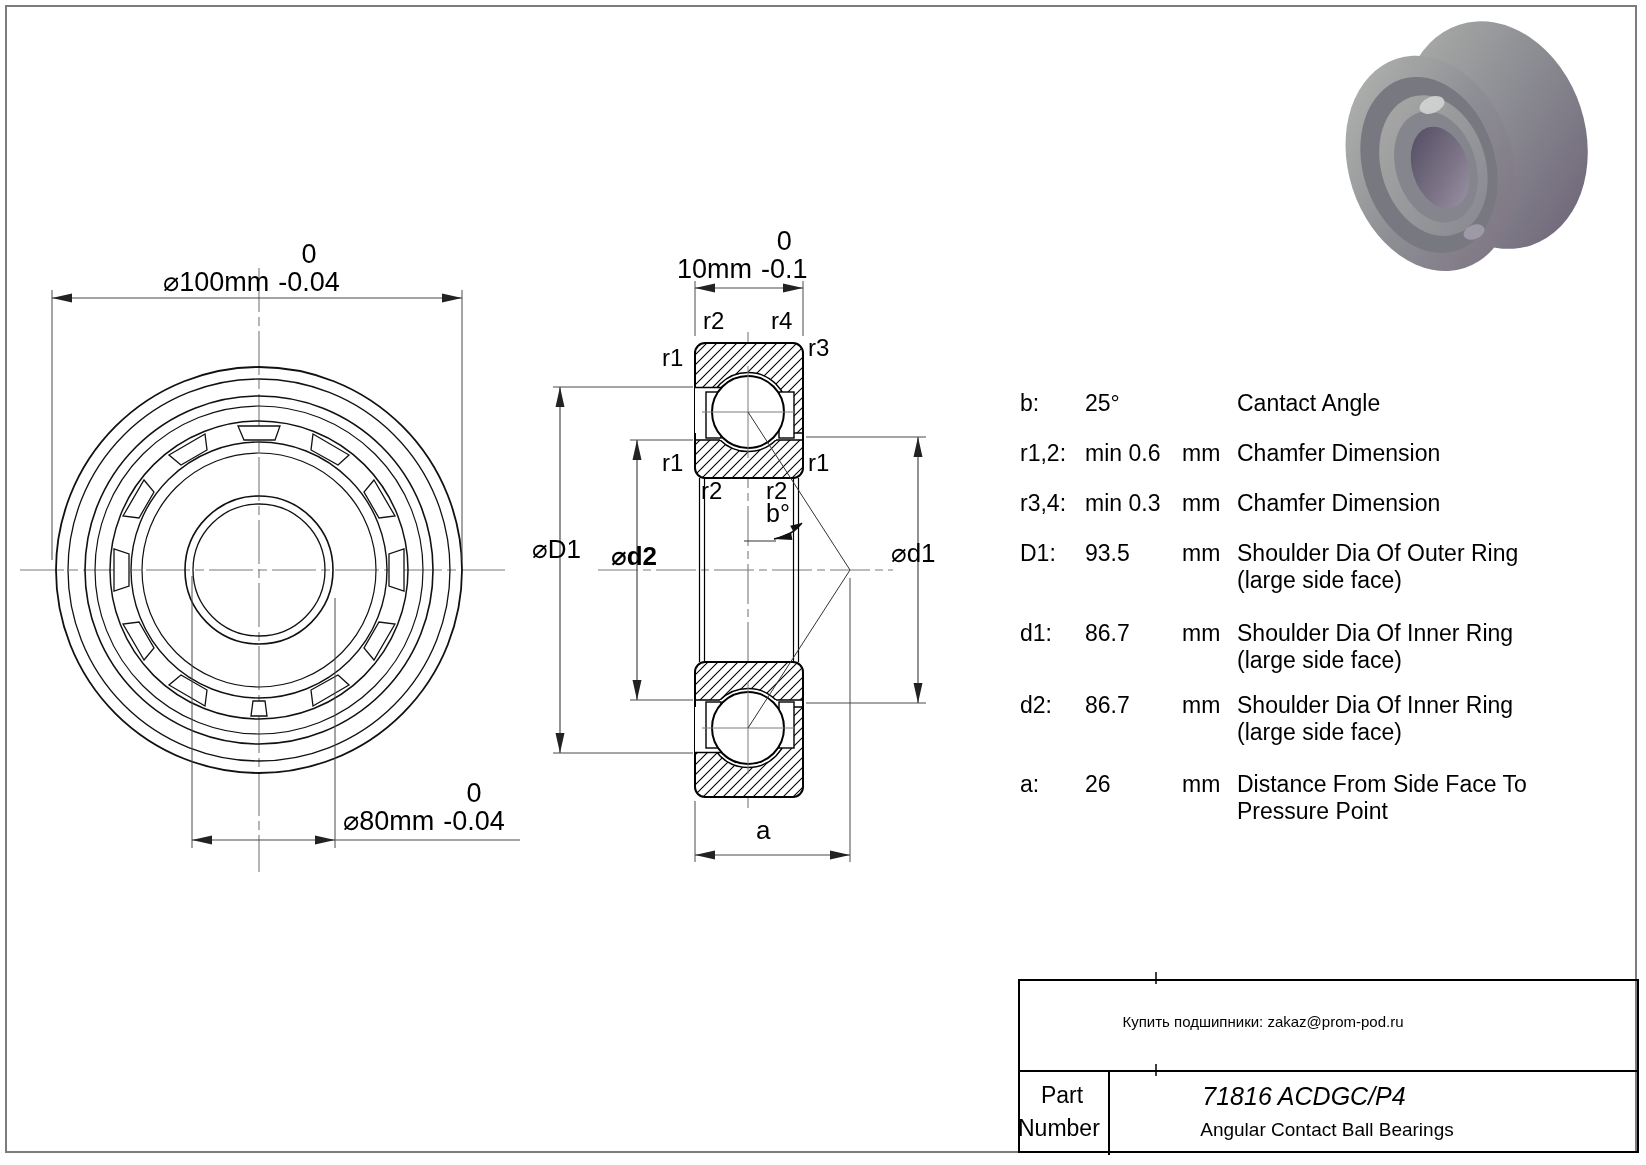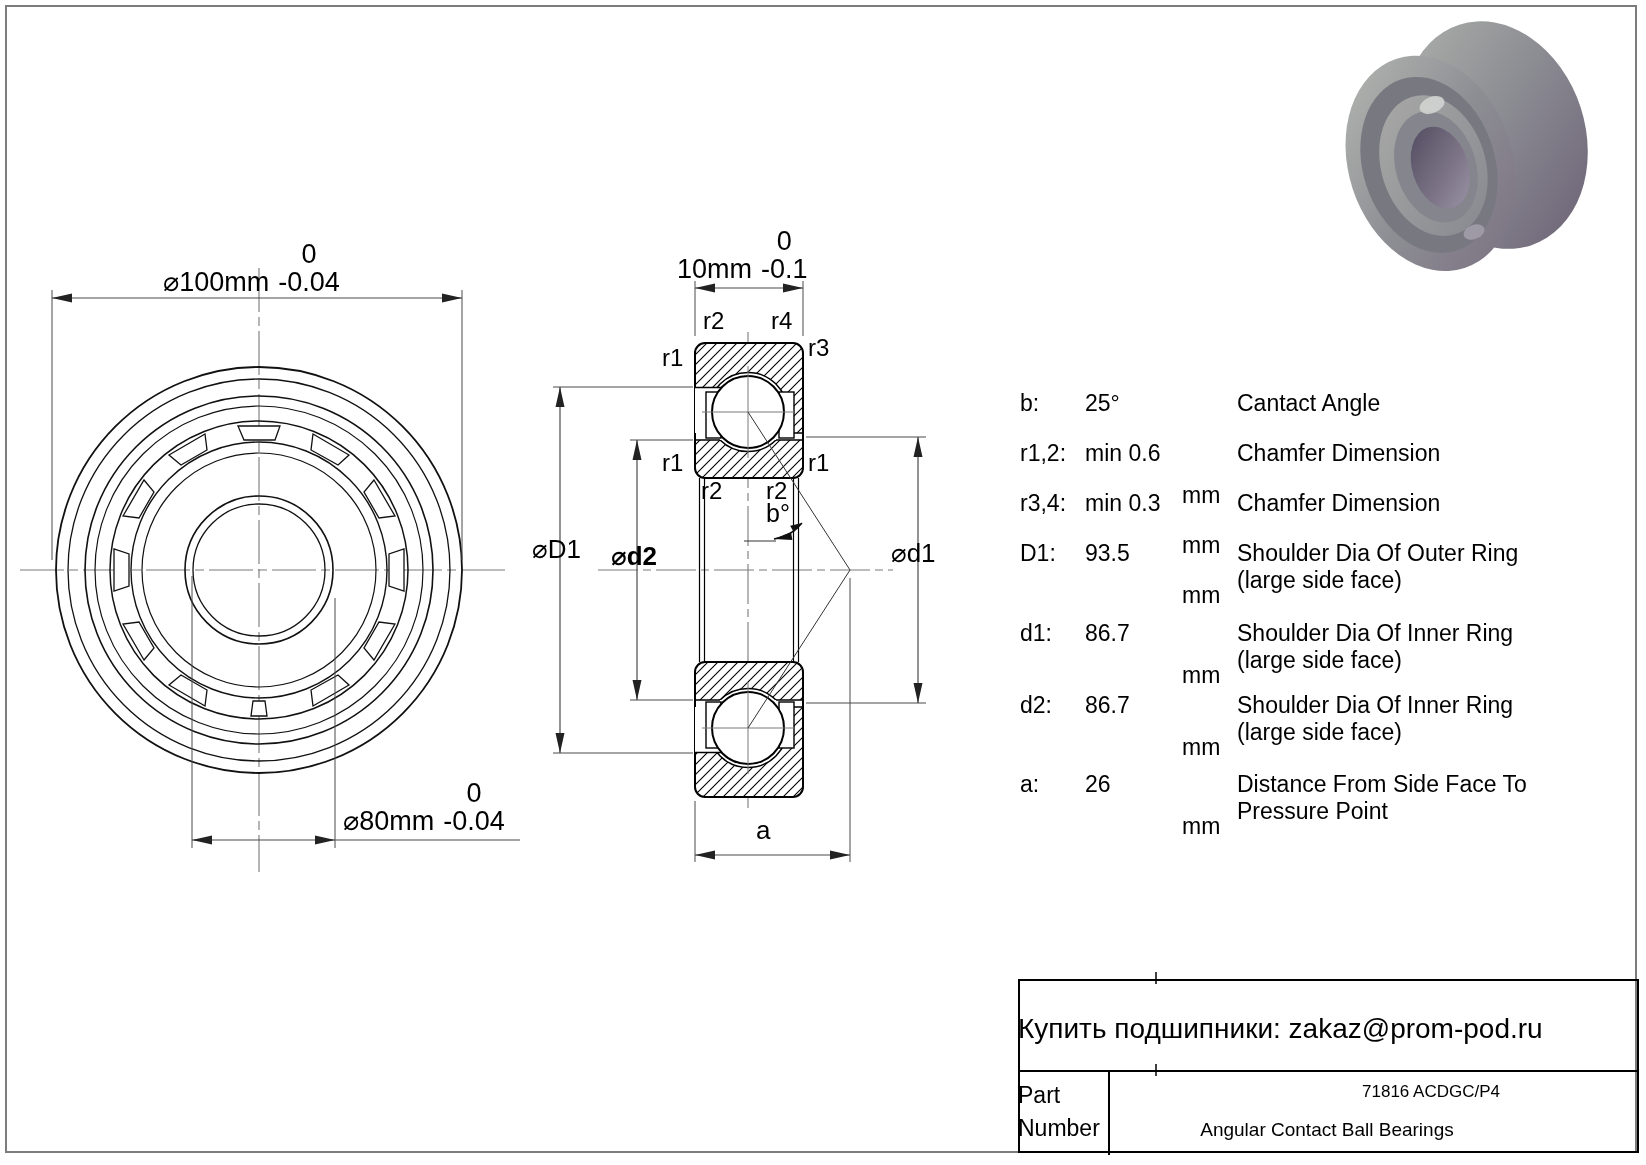--- a/index.html
+++ b/index.html
@@ -10,21 +10,21 @@
   
   .dim{position:absolute;z-index:3;display:flex;align-items:flex-end;font-size:27px;line-height:1.04;white-space:pre;}
   .dim .tol{display:inline-flex;flex-direction:column;align-items:center;margin-left:9px;line-height:1.04;}
   .lbl{position:absolute;z-index:3;font-size:24px;}
   .dia{position:absolute;z-index:3;font-size:26px;}
   
   .spec-row{position:absolute;left:0;top:0;width:1646px;z-index:3;font-size:23px;}
   .spec-row span{position:absolute;white-space:pre;}
   .sp-param{left:1020px;}
   .sp-value{left:1085px;text-align:center;}
-  .sp-unit{left:1182px;margin-top:42px;}
+  .sp-unit{left:1182px;}
   .sp-desc{left:1237px;}
   .sp-desc2{left:1237px;top:27px;}
   
   #info-table{position:absolute;left:1018px;top:979px;width:621px;height:174px;border:2px solid #000;z-index:2;box-sizing:border-box;}
   #info-divider{position:absolute;left:0;top:89px;width:100%;height:0;border-top:2px solid #000;}
   #info-vline{position:absolute;left:88px;top:91px;height:83px;width:0;border-left:2px solid #000;}
   .page-border{position:absolute;left:5px;top:5px;width:1632px;height:1148px;border:2px solid #7c7c7c;z-index:0;box-sizing:border-box;}
 </style>
 </head>
 <body>
@@ -330,19 +330,19 @@
     <span class="sp-value">26</span>
     <span class="sp-unit">mm</span>
     <span class="sp-desc">Distance From Side Face To</span>
     <span class="sp-desc2">Pressure Point</span>
   </div>
 
   <div id="info-table">
     <div id="info-divider"></div>
     <div id="info-vline"></div>
   </div>
-  <div class="txt" style="left:1018px;top:1013px;width:490px;text-align:center;font-size:28px;">Купить подшипники: zakaz@prom-pod.ru</div>
-  <div class="txt" style="left:1018px;top:1082px;width:88px;text-align:left;font-size:23px;">Part</div>
+  <div class="txt" style="left:1018px;top:1013px;width:490px;text-align:center;font-size:15px;">Купить подшипники: zakaz@prom-pod.ru</div>
+  <div class="txt" style="left:1018px;top:1082px;width:88px;text-align:center;font-size:23px;">Part</div>
   <div class="txt" style="left:1018px;top:1115px;width:88px;text-align:left;font-size:23px;">Number</div>
-  <div class="txt" style="left:1108px;top:1082px;width:392px;text-align:right;font-size:17px;">71816 ACDGC/P4</div>
+  <div class="txt" style="left:1108px;top:1082px;width:392px;text-align:center;font-size:25px;font-style:italic;">71816 ACDGC/P4</div>
   <div class="txt" style="left:1108px;top:1119px;width:392px;text-align:center;font-size:19px;margin-left:23px;">Angular Contact Ball Bearings</div>
 
 </div>
 
 </body></html>

